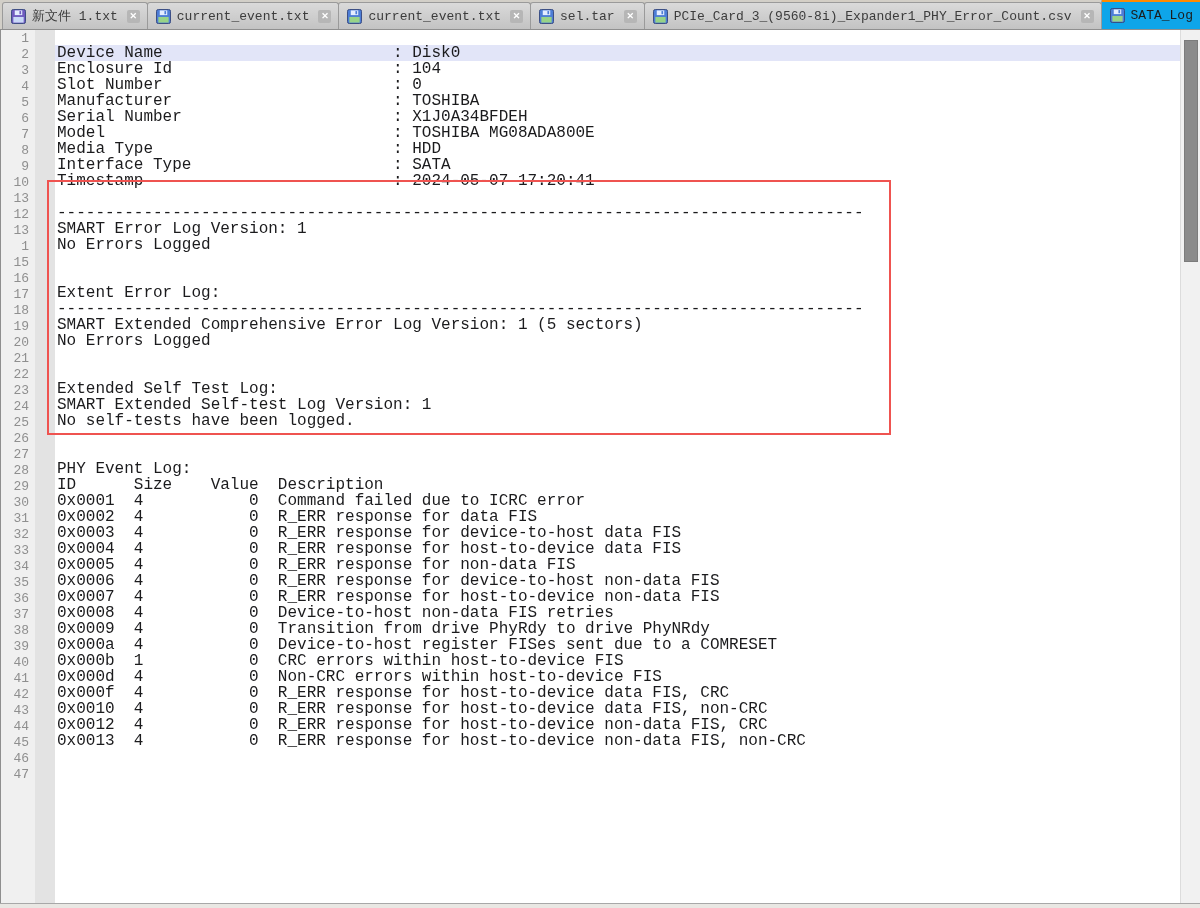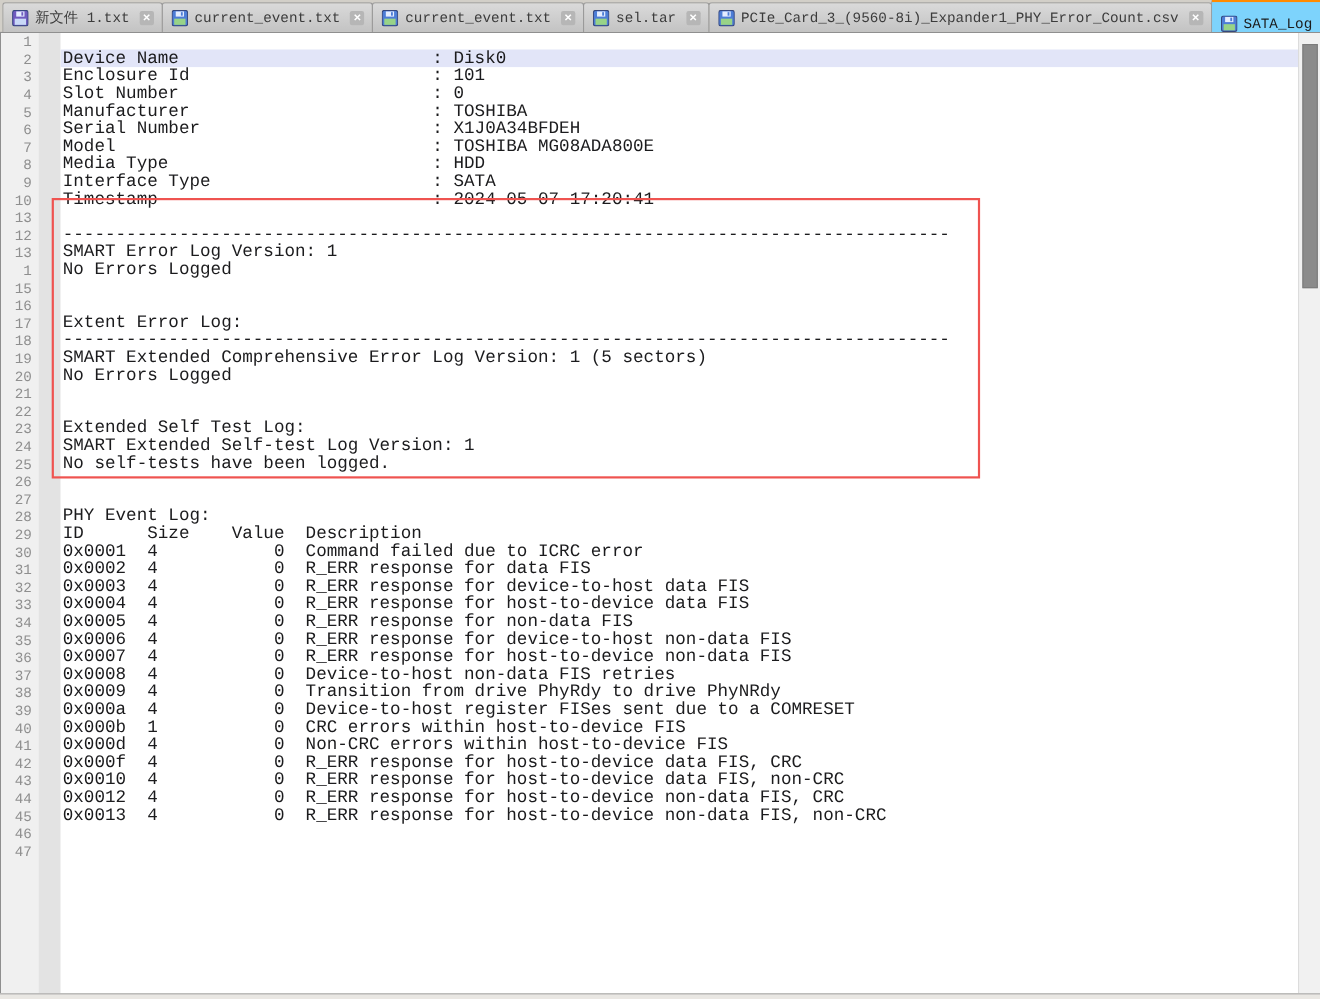--- a/index.html
+++ b/index.html
@@ -9,22 +9,22 @@
 
   
   .tabbar { position:absolute; left:0; top:0; width:1200px; height:30px;
             background:#d2cfc8; border-bottom:1px solid #8f8f8f;
             display:flex; align-items:flex-end; padding-left:2px; }
   .tab { height:27px; display:flex; align-items:center; gap:6px;
          padding:0 7px 0 8px; background:linear-gradient(#dadada,#c3c3c3);
          border:1px solid #9a9a9a; border-bottom:none;
          border-radius:3px 3px 0 0; margin-right:-1px;
          font-size:13px; color:#3c3c3c; white-space:nowrap; cursor:default; }
-  .tab.active { height:30px; background:#7dd3fc; color:#1c1c1c;
-                border-top:3px solid var(--accent); position:relative; z-index:2;align-items:flex-end; }
+  .tab.active { height:30px; background:#0ea5e9; color:#1c1c1c;
+                border-top:3px solid var(--accent); position:relative; z-index:2; }
   .floppy { width:15px; height:15px; flex:0 0 auto; display:inline-block; }
   .closebox { width:13px; height:13px; border-radius:2px; background:#b6b6b6;
               color:#ffffff; font-size:9px; line-height:13px; text-align:center;
               font-weight:bold; margin-left:3px; cursor:pointer;
               font-family:"Liberation Sans",sans-serif; }
 
   
   .editor { position:absolute; left:0; top:30px; width:1200px; height:873px;
             background:#ffffff; border-left:1px solid #8f8f8f; display:flex; }
   .gutter { width:34px; background:#f0f0f0; padding-top:1px; }
@@ -163,21 +163,21 @@
         <div class="ln">42</div>
         <div class="ln">43</div>
         <div class="ln">44</div>
         <div class="ln">45</div>
         <div class="ln">46</div>
         <div class="ln">47</div>
       </div>
     <div class="marker-margin"></div>
     <div class="textpane" id="textpane">
         <div class="line caret-line">Device Name                        : Disk0</div>
-        <div class="line">Enclosure Id                       : 101</div>
+        <div class="line">Enclosure Id                       : 104</div>
         <div class="line">Slot Number                        : 0</div>
         <div class="line">Manufacturer                       : TOSHIBA</div>
         <div class="line">Serial Number                      : X1J0A34BFDEH</div>
         <div class="line">Model                              : TOSHIBA MG08ADA800E</div>
         <div class="line">Media Type                         : HDD</div>
         <div class="line">Interface Type                     : SATA</div>
         <div class="line">Timestamp                          : 2024-05-07 17:20:41</div>
         <div class="line"></div>
         <div class="line">------------------------------------------------------------------------------------</div>
         <div class="line">SMART Error Log Version: 1</div>

